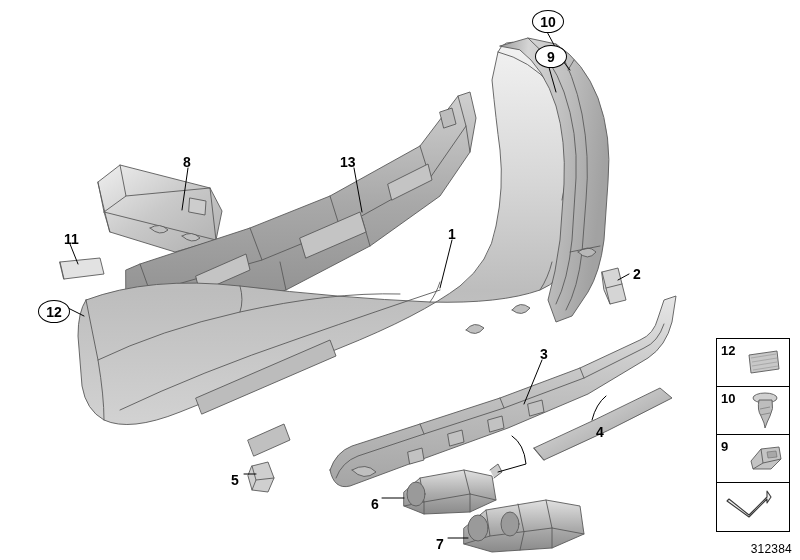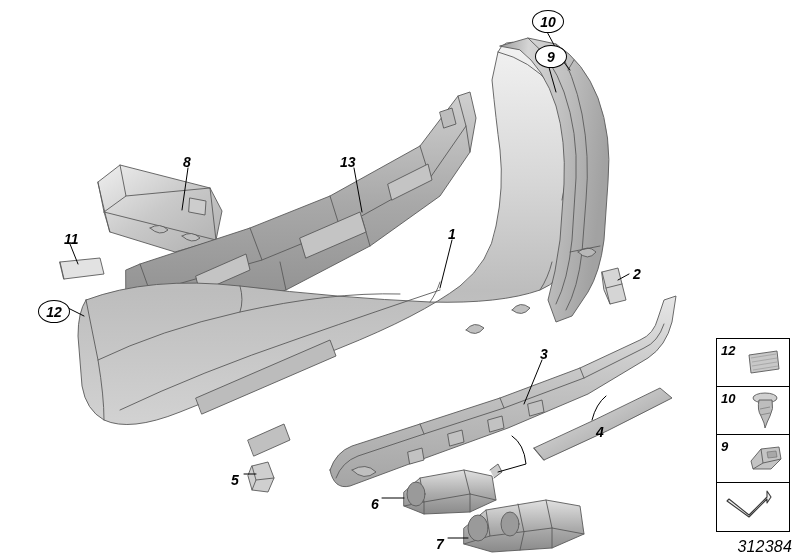--- a/index.html
+++ b/index.html
@@ -9,21 +9,20 @@
   }
   body {
     font-family: "Liberation Sans", sans-serif;
   }
   #page {
     position: relative;
     width: 800px;
     height: 560px;
     background: #ffffff;
     overflow: hidden;
-    font-style: italic;
   }
   #diagram-svg {
     position: absolute;
     left: 0;
     top: 0;
     width: 800px;
     height: 560px;
   }
   .callout {
     position: absolute;
@@ -77,21 +76,21 @@
     position: absolute;
     right: 2px;
     top: 0;
     width: 48px;
     height: 46px;
   }
   #part-number {
     position: absolute;
     right: 8px;
     bottom: 4px;
-    font-size: 16px;
+    font-size: 12px;
     color: #000000;
     letter-spacing: 0.2px;
   }
 </style>
 </head>
 <body>
 
 <div id="page">
 
   <svg id="diagram-svg" viewBox="0 0 800 560">

